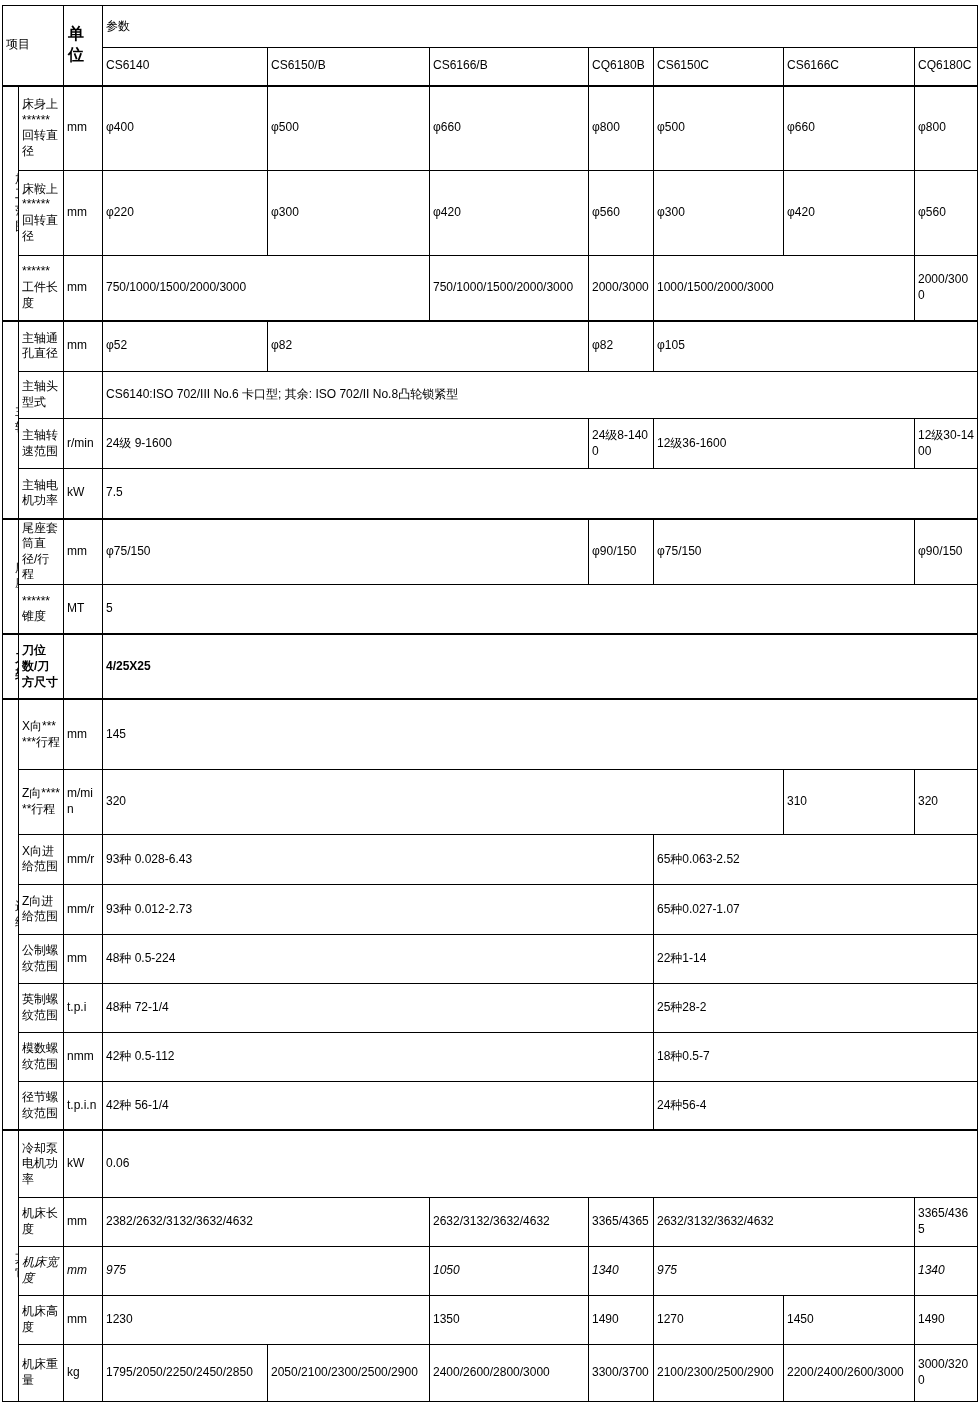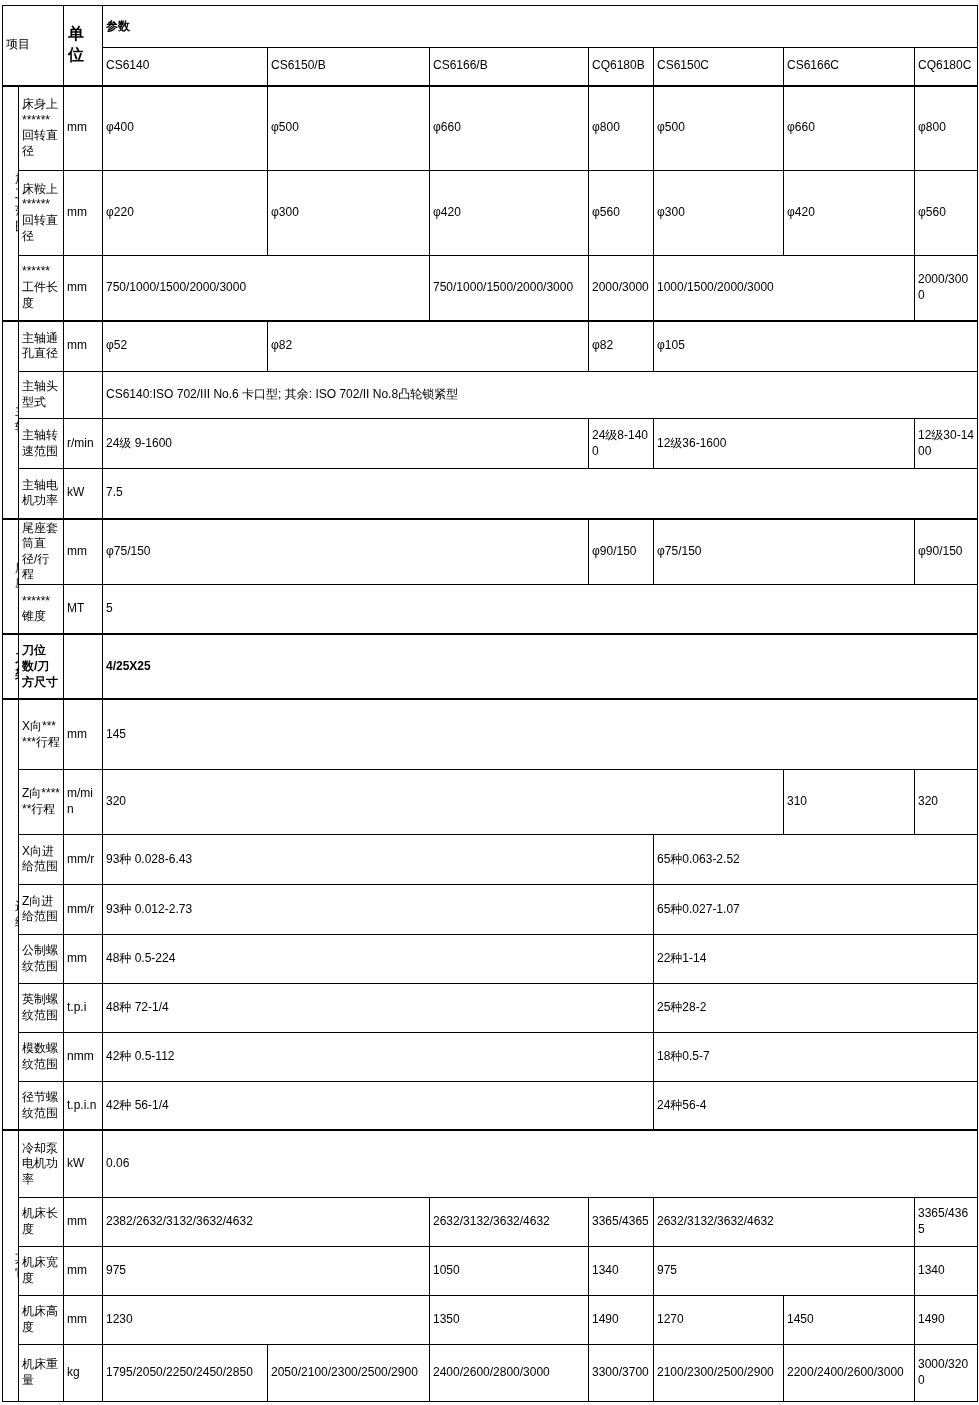--- a/index.html
+++ b/index.html
@@ -33,21 +33,21 @@
     padding: 0 12px;
     margin-top: 36px;
   }
   td.uhead {
     font-size: 16px;
     font-weight: bold;
     white-space: pre-line;
     padding-left: 4px;
   }
   td.phead {
-    font-weight: bold;
+    font-weight: normal;
   }
   tr.thick td {
     border-top-width: 2px;
   }
 </style>
 </head>
 <body>
 
 <div data-name="spec-sheet">
   <table data-name="spec-table">
@@ -215,21 +215,21 @@
         </tr>
         <tr data-name="table-row" style="height: 49px;">
           <td class="item" data-name="item-label-cell">机床长度</td>
           <td class="unit" data-name="unit-cell">mm</td>
           <td colspan="2" data-name="value-cell">2382/2632/3132/3632/4632</td>
           <td data-name="value-cell">2632/3132/3632/4632</td>
           <td data-name="value-cell">3365/4365</td>
           <td colspan="2" data-name="value-cell">2632/3132/3632/4632</td>
           <td data-name="value-cell">3365/4365</td>
         </tr>
-        <tr data-name="table-row" style="height: 49px;">
+        <tr data-name="table-row" style="height: 49px; font-style: italic;">
           <td class="item" data-name="item-label-cell">机床宽度</td>
           <td class="unit" data-name="unit-cell">mm</td>
           <td colspan="2" data-name="value-cell">975</td>
           <td data-name="value-cell">1050</td>
           <td data-name="value-cell">1340</td>
           <td colspan="2" data-name="value-cell">975</td>
           <td data-name="value-cell">1340</td>
         </tr>
         <tr data-name="table-row" style="height: 49px;">
           <td class="item" data-name="item-label-cell">机床高度</td>

